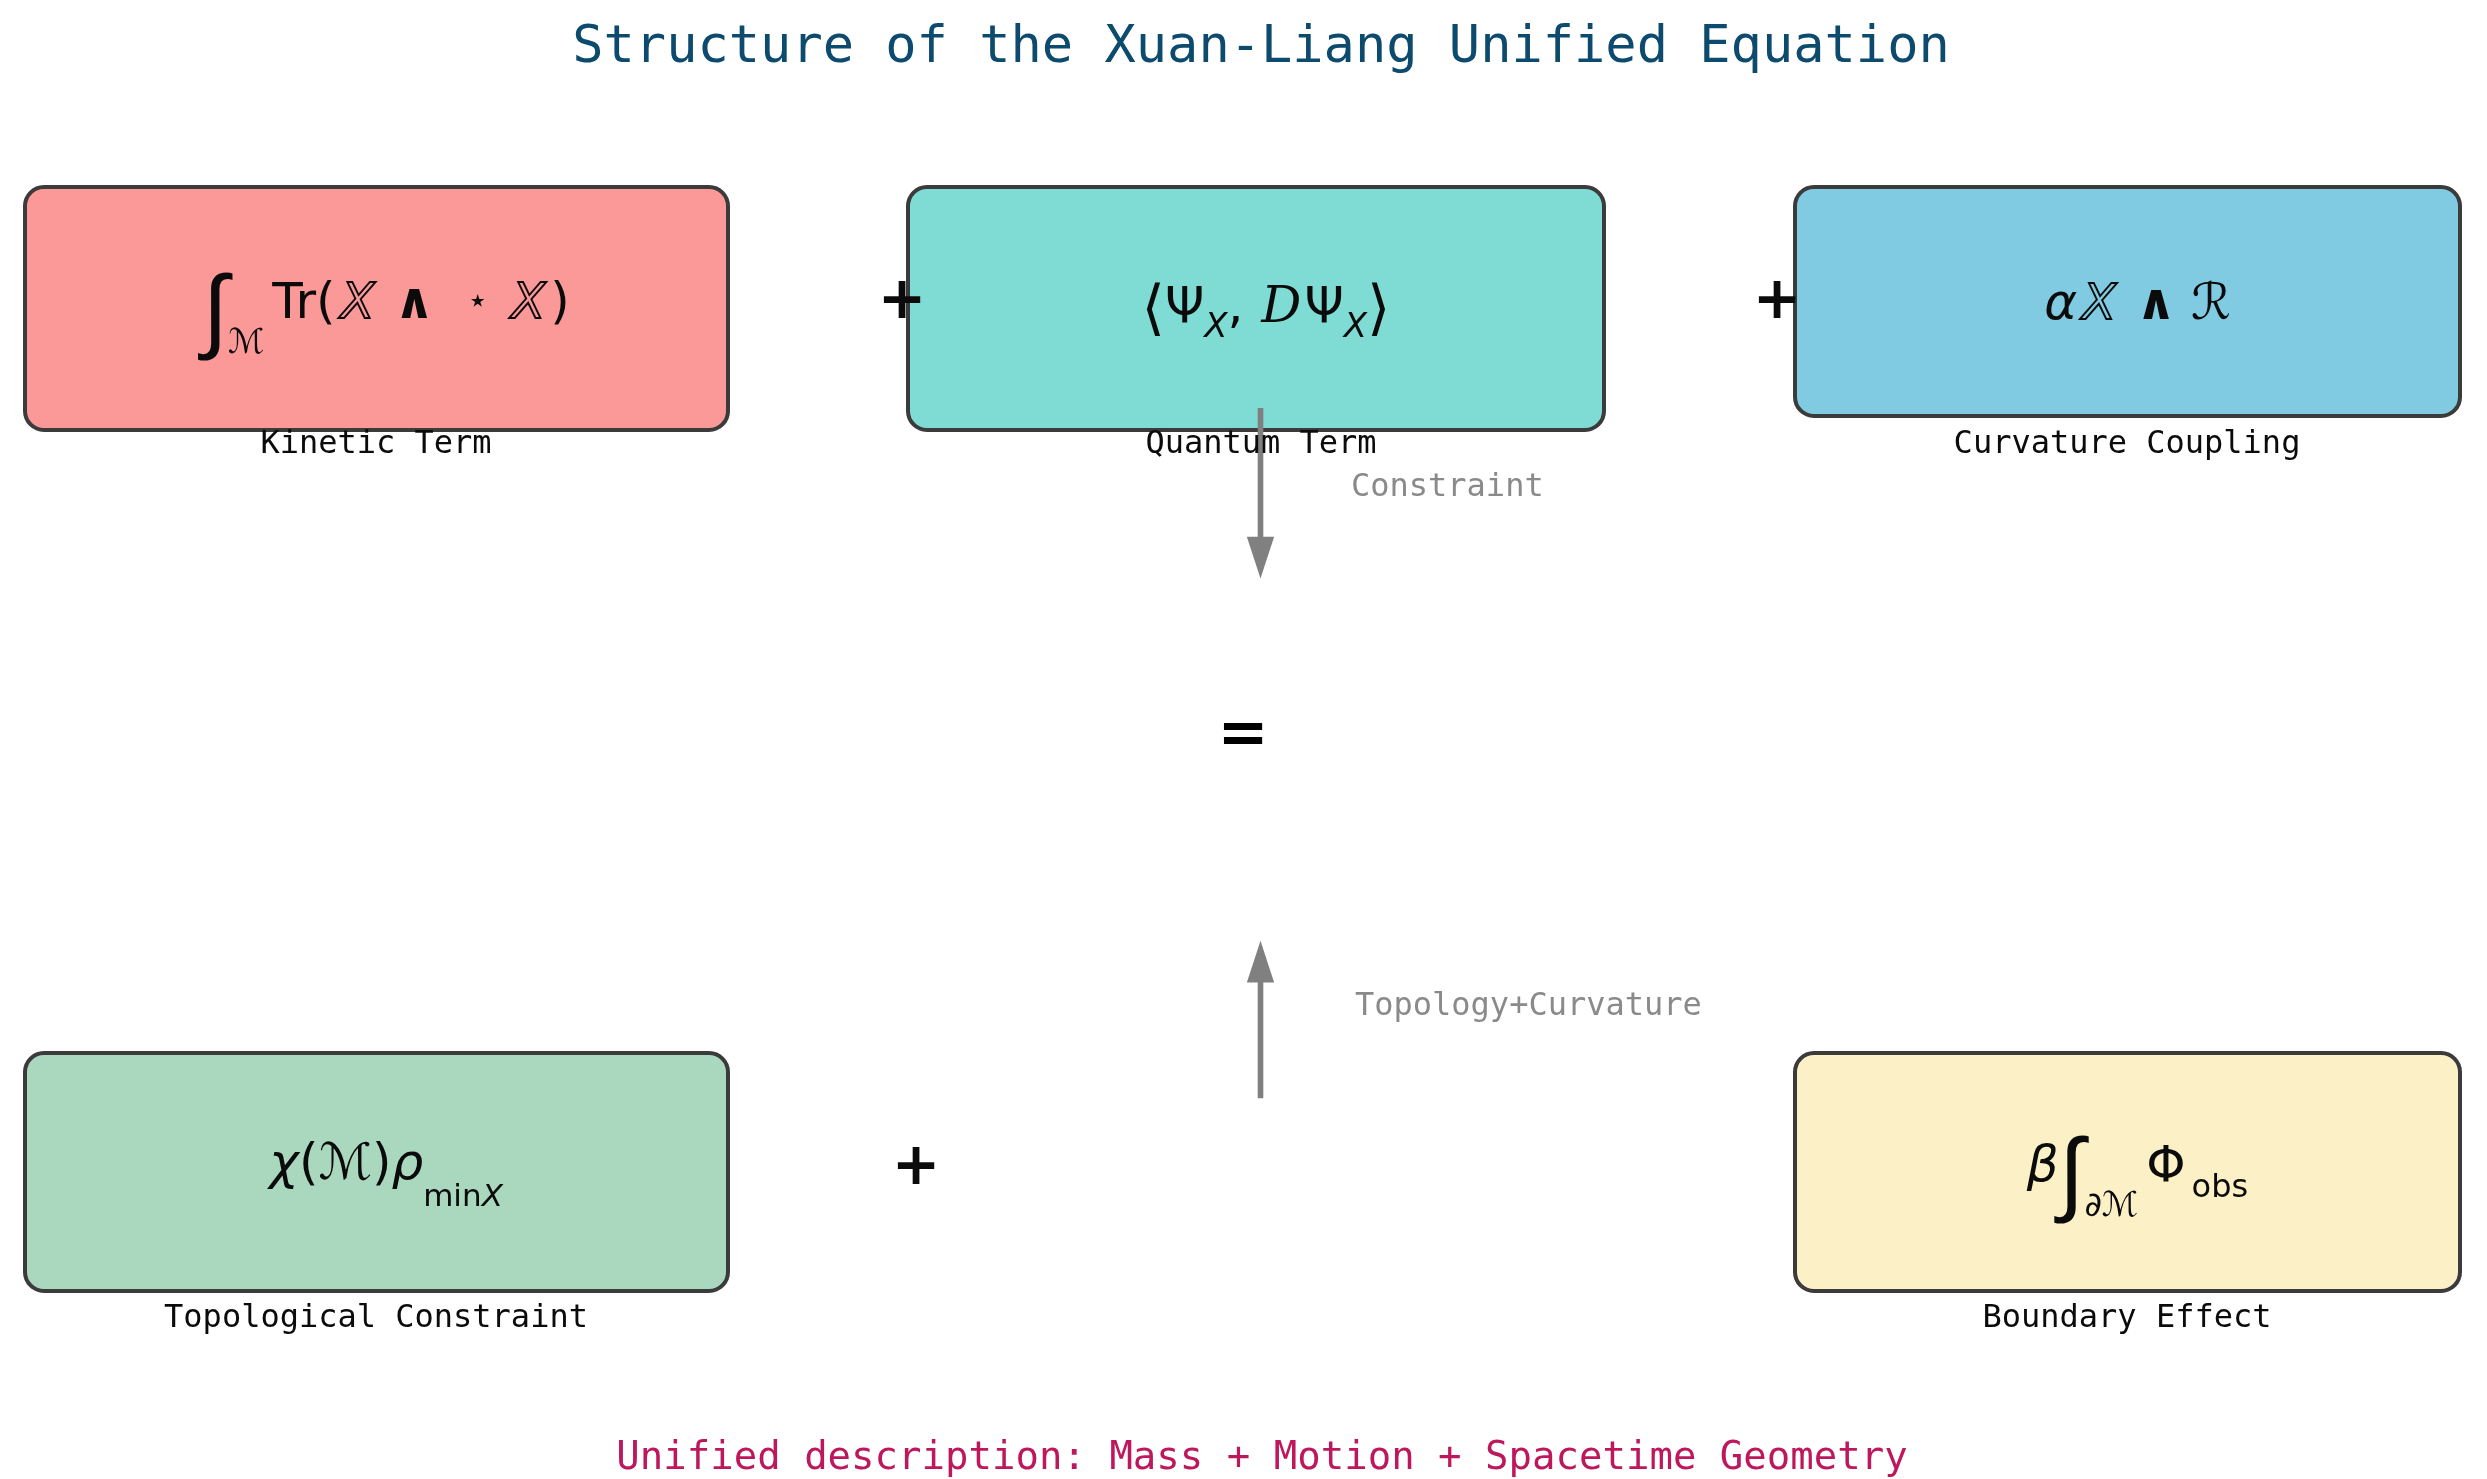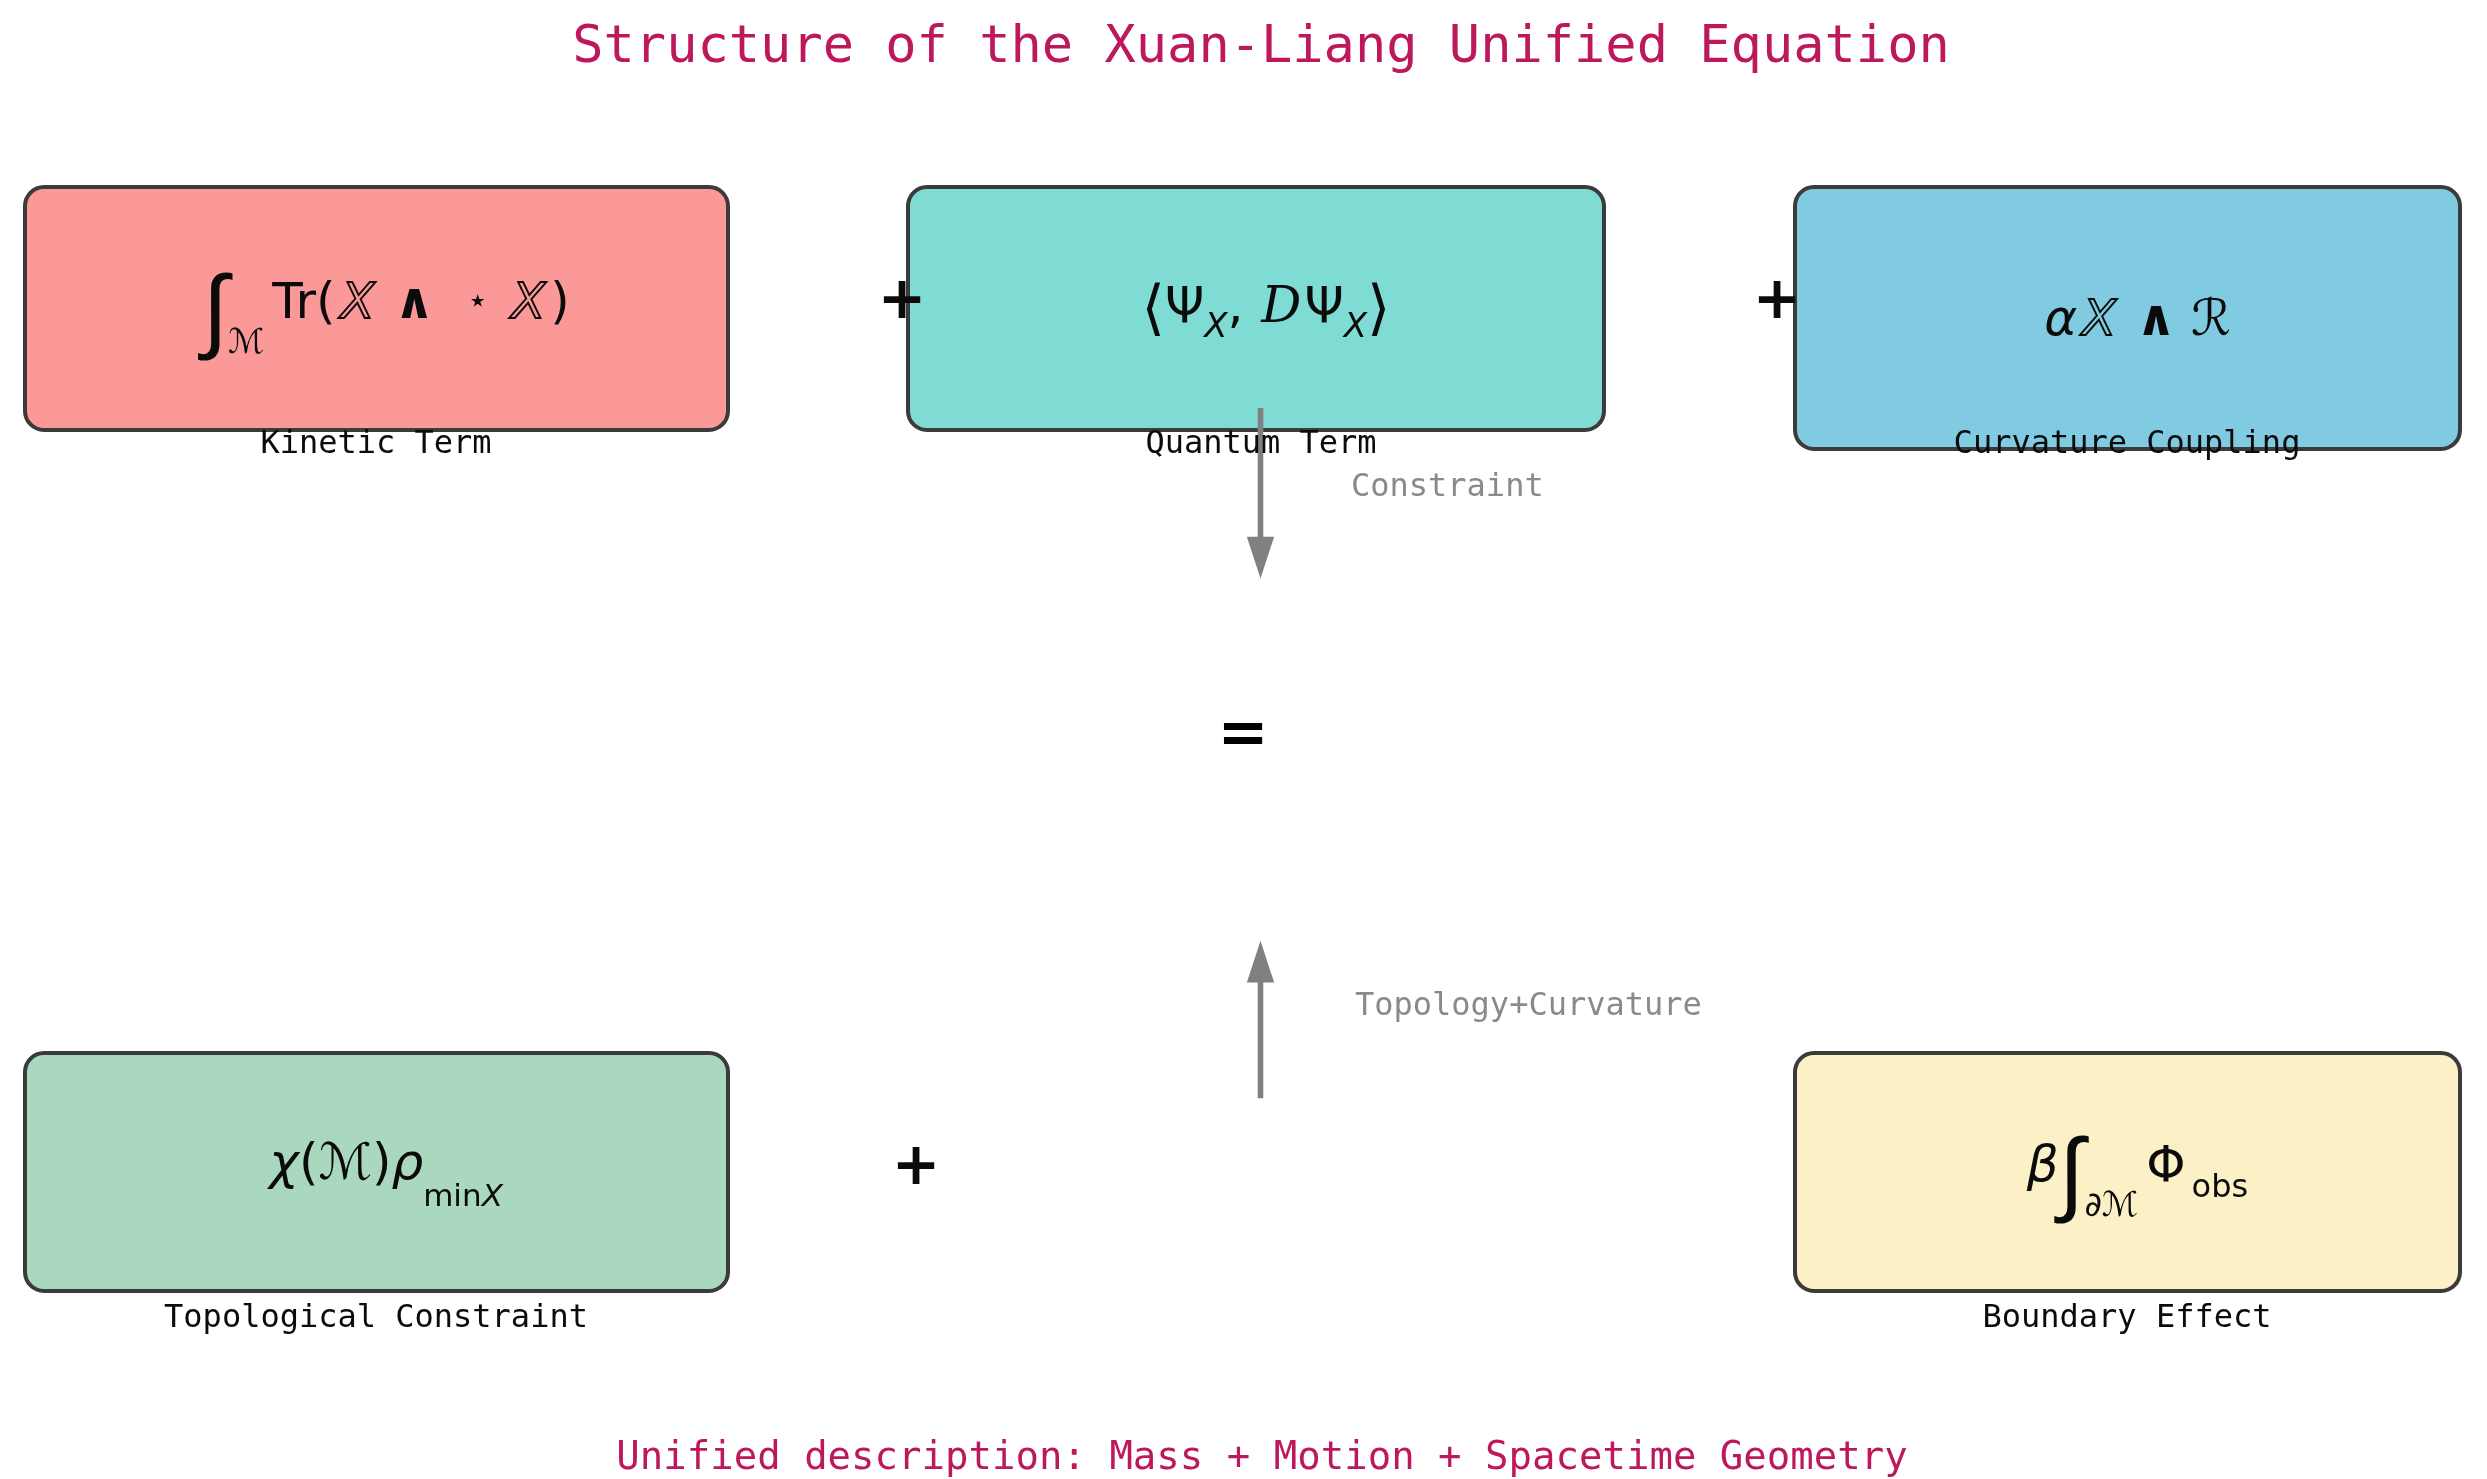--- a/index.html
+++ b/index.html
@@ -1,27 +1,27 @@
 <!DOCTYPE html>
 <html style="font-size:13px"><head>
 <meta charset="utf-8">
 <style>
   html,body{margin:0;padding:0;background:#ffffff;}
   .canvas{position:relative;width:2487px;height:1479px;background:#ffffff;overflow:hidden;
           font-family:"DejaVu Sans","Liberation Sans",sans-serif;}
 
   .title{position:absolute;left:1261px;top:17.7px;transform:translateX(-50%);
          font-family:"DejaVu Sans Mono","Liberation Mono",monospace;
-         font-size:52px;line-height:1;color:#be185d;white-space:nowrap;}
+         font-size:52px;line-height:1;color:#0c4a6e;white-space:nowrap;}
 
   .box{position:absolute;box-sizing:border-box;border:4px solid #3B3B3B;border-radius:21px;
        display:flex;align-items:center;justify-content:center;z-index:2;padding-left:20px;}
   #box-kinetic{left:22.6px;top:185px;width:707px;height:247px;background:#FB9898;}
   #box-quantum{left:906px;top:185px;width:700px;height:247px;background:#7EDCD4;}
-  #box-curvature{left:1793px;top:185px;width:669px;height:266px;background:#80CBE2;}
+  #box-curvature{left:1793px;top:185px;width:669px;height:233px;background:#80CBE2;}
   #box-topological{left:22.6px;top:1051px;width:707px;height:242px;background:#AAD8BE;}
   #box-boundary{left:1793px;top:1051px;width:669px;height:242px;background:#FBF0C6;}
 
   .eq{font-size:50px;color:#0b0b0b;white-space:nowrap;}
   .eq span{display:inline-block;}
   .int{font-size:93px;font-weight:200;vertical-align:-22.6px;}
   .intsub{font-size:34px;vertical-align:-35px;margin:0 8px 0 0;}
   .bb{font-style:italic;margin:0 4.8px;color:#0b0b0b;
       -webkit-text-fill-color:transparent;-webkit-text-stroke:1.9px #0b0b0b;}
   .op{margin:0 14.5px;font-weight:bold;}

